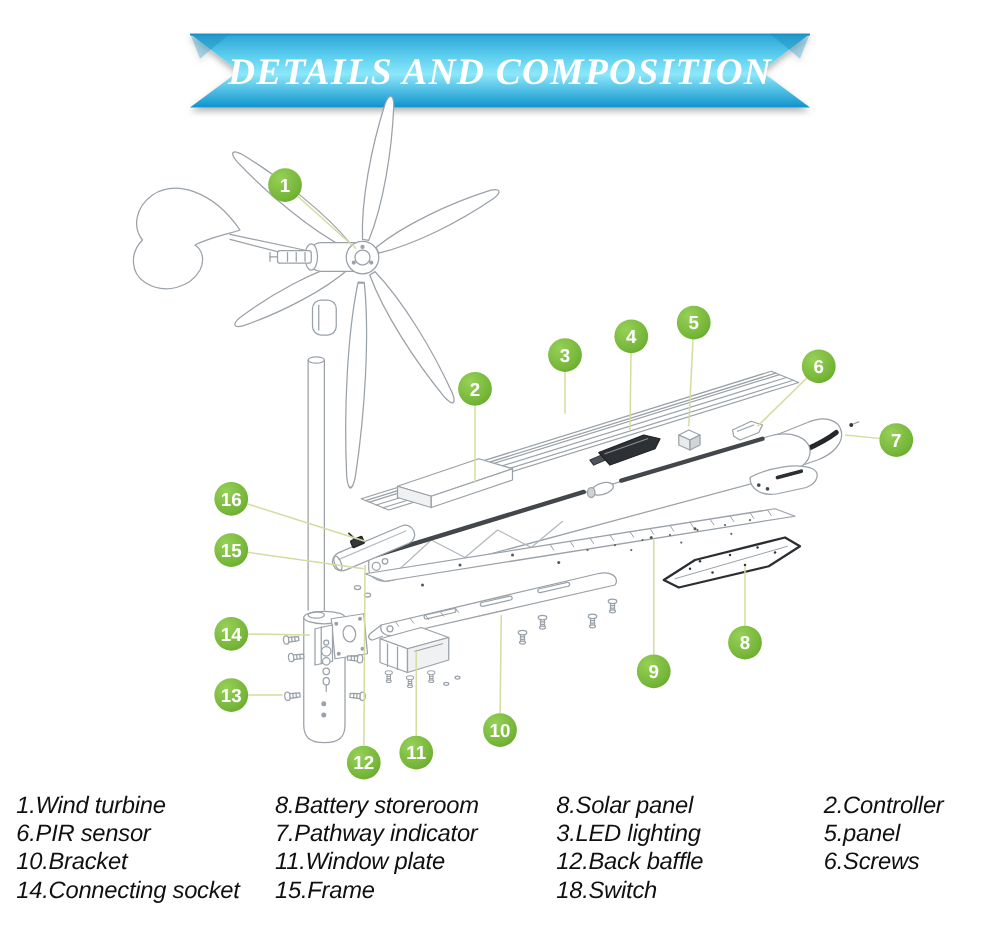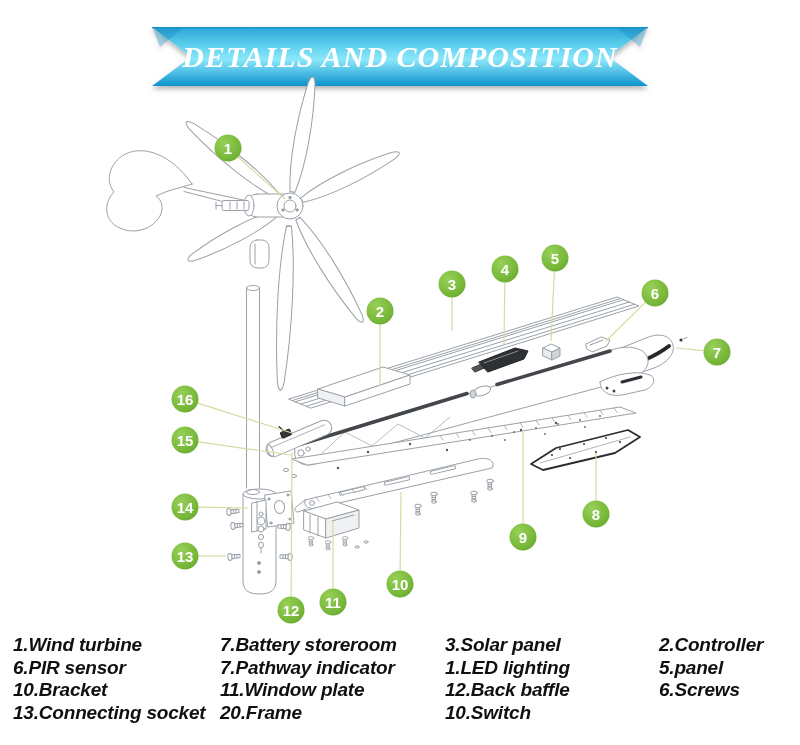--- a/index.html
+++ b/index.html
@@ -6,21 +6,21 @@
   body{width:800px;height:745px;background:#ffffff;overflow:hidden;position:relative;
        font-family:"Liberation Sans", sans-serif;}
   .stage{position:absolute;inset:0;width:748px;height:745px;}
   svg text{user-select:none;}
   .ribbon-title{font-family:"Liberation Serif","DejaVu Serif",serif;font-style:italic;font-weight:bold;
        font-size:30px;fill:#ffffff;letter-spacing:1px;}
   .badge-num{font-family:"Liberation Sans",sans-serif;font-weight:bold;font-size:15px;fill:#ffffff;
        text-anchor:middle;}
   .legend{position:absolute;left:0;top:634px;width:800px;display:grid;
        grid-template-columns:207px 225px 214px auto;padding-left:13px;box-sizing:border-box;
-       font-style:italic;font-weight:bold;font-size:19px;line-height:22.5px;color:#101010;
+       font-style:italic;font-weight:normal;font-size:19px;line-height:22.5px;color:#101010;
        letter-spacing:-0.2px;}
   .legend-item{white-space:nowrap;}
 </style>
 </head>
 <body>
 
 <div class="stage">
 <svg width="800" height="745" viewBox="0 0 800 745">
   <defs>
     <linearGradient id="ribbonGrad" x1="0" y1="0" x2="0" y2="1">
@@ -334,28 +334,28 @@
         <circle cx="185" cy="440" r="13.5" fill="url(#badgeGrad)"></circle>
         <text x="185" y="445.5" class="badge-num">15</text>
         <circle cx="185" cy="399" r="13.5" fill="url(#badgeGrad)"></circle>
         <text x="185" y="404.5" class="badge-num">16</text>
       </g>
 </svg>
 
 
 <div class="legend" id="legend">
       <div class="legend-item">1.Wind turbine</div>
-      <div class="legend-item">7.Battery storeroom</div>
-      <div class="legend-item">3.Solar panel</div>
+      <div class="legend-item">8.Battery storeroom</div>
+      <div class="legend-item">8.Solar panel</div>
       <div class="legend-item">2.Controller</div>
       <div class="legend-item">6.PIR sensor</div>
       <div class="legend-item">7.Pathway indicator</div>
-      <div class="legend-item">1.LED lighting</div>
+      <div class="legend-item">3.LED lighting</div>
       <div class="legend-item">5.panel</div>
       <div class="legend-item">10.Bracket</div>
       <div class="legend-item">11.Window plate</div>
       <div class="legend-item">12.Back baffle</div>
       <div class="legend-item">6.Screws</div>
-      <div class="legend-item">13.Connecting socket</div>
-      <div class="legend-item">20.Frame</div>
-      <div class="legend-item">10.Switch</div>
+      <div class="legend-item">14.Connecting socket</div>
+      <div class="legend-item">15.Frame</div>
+      <div class="legend-item">18.Switch</div>
     </div>
 </div>
 
 </body></html>

